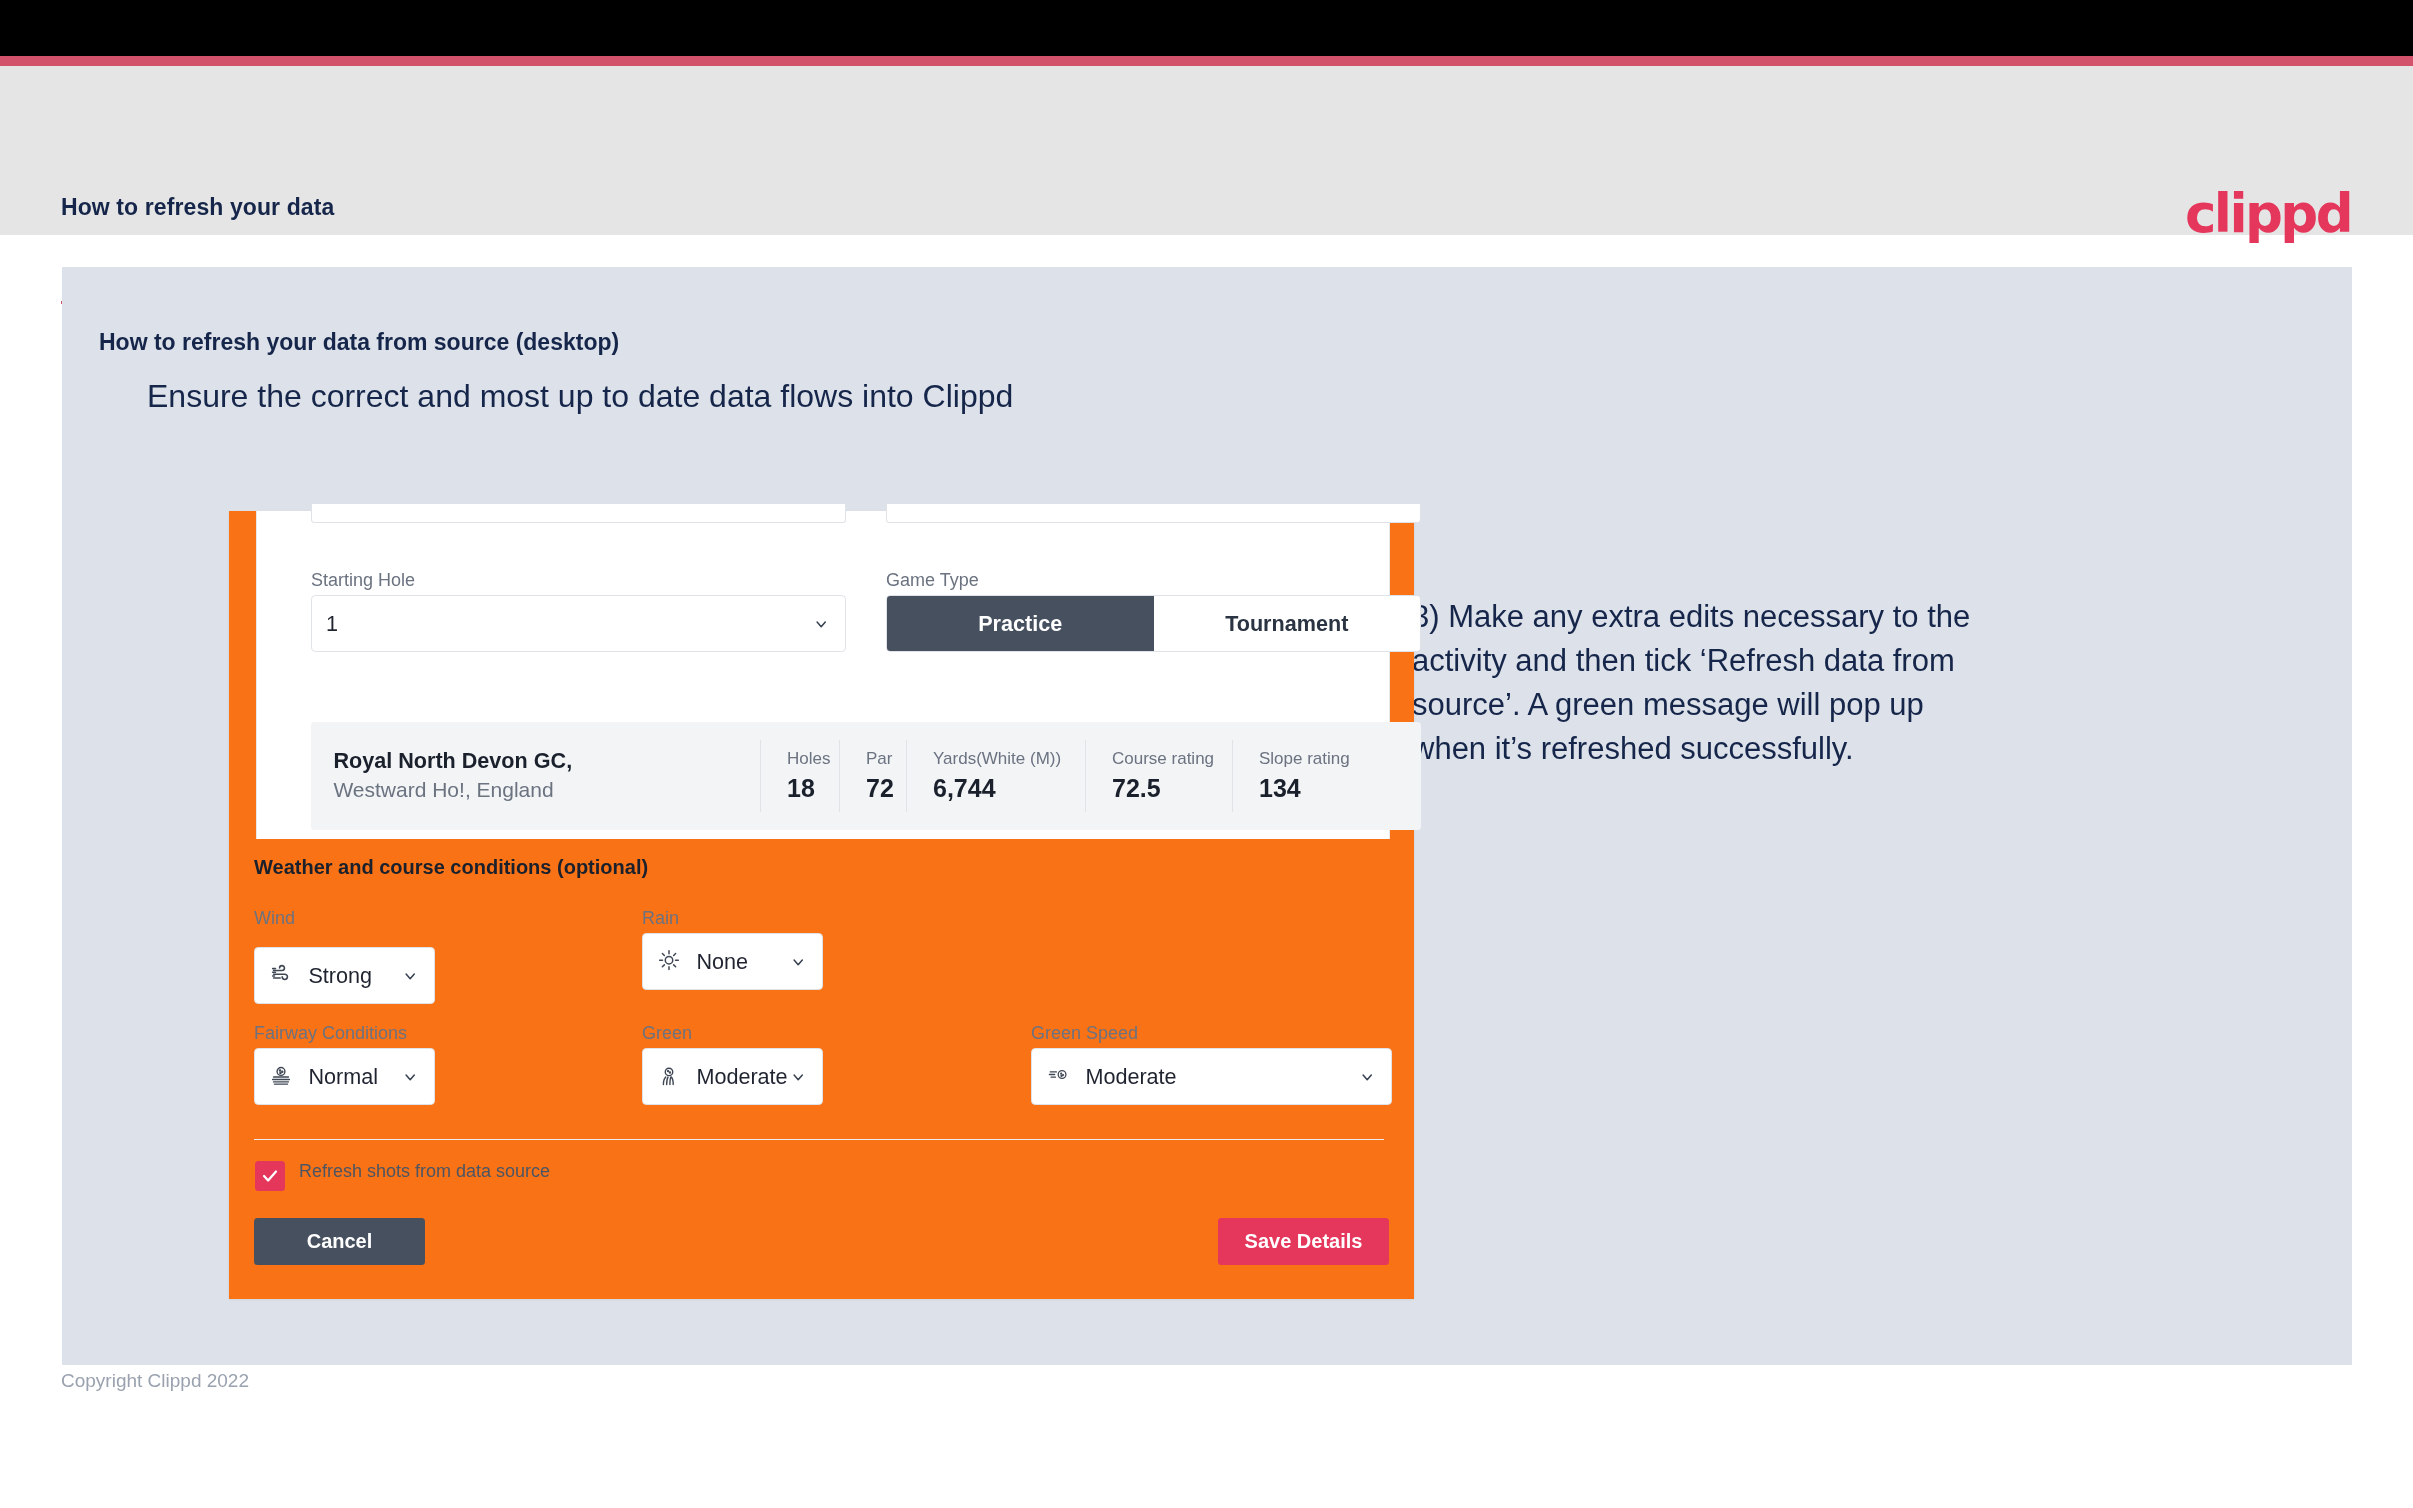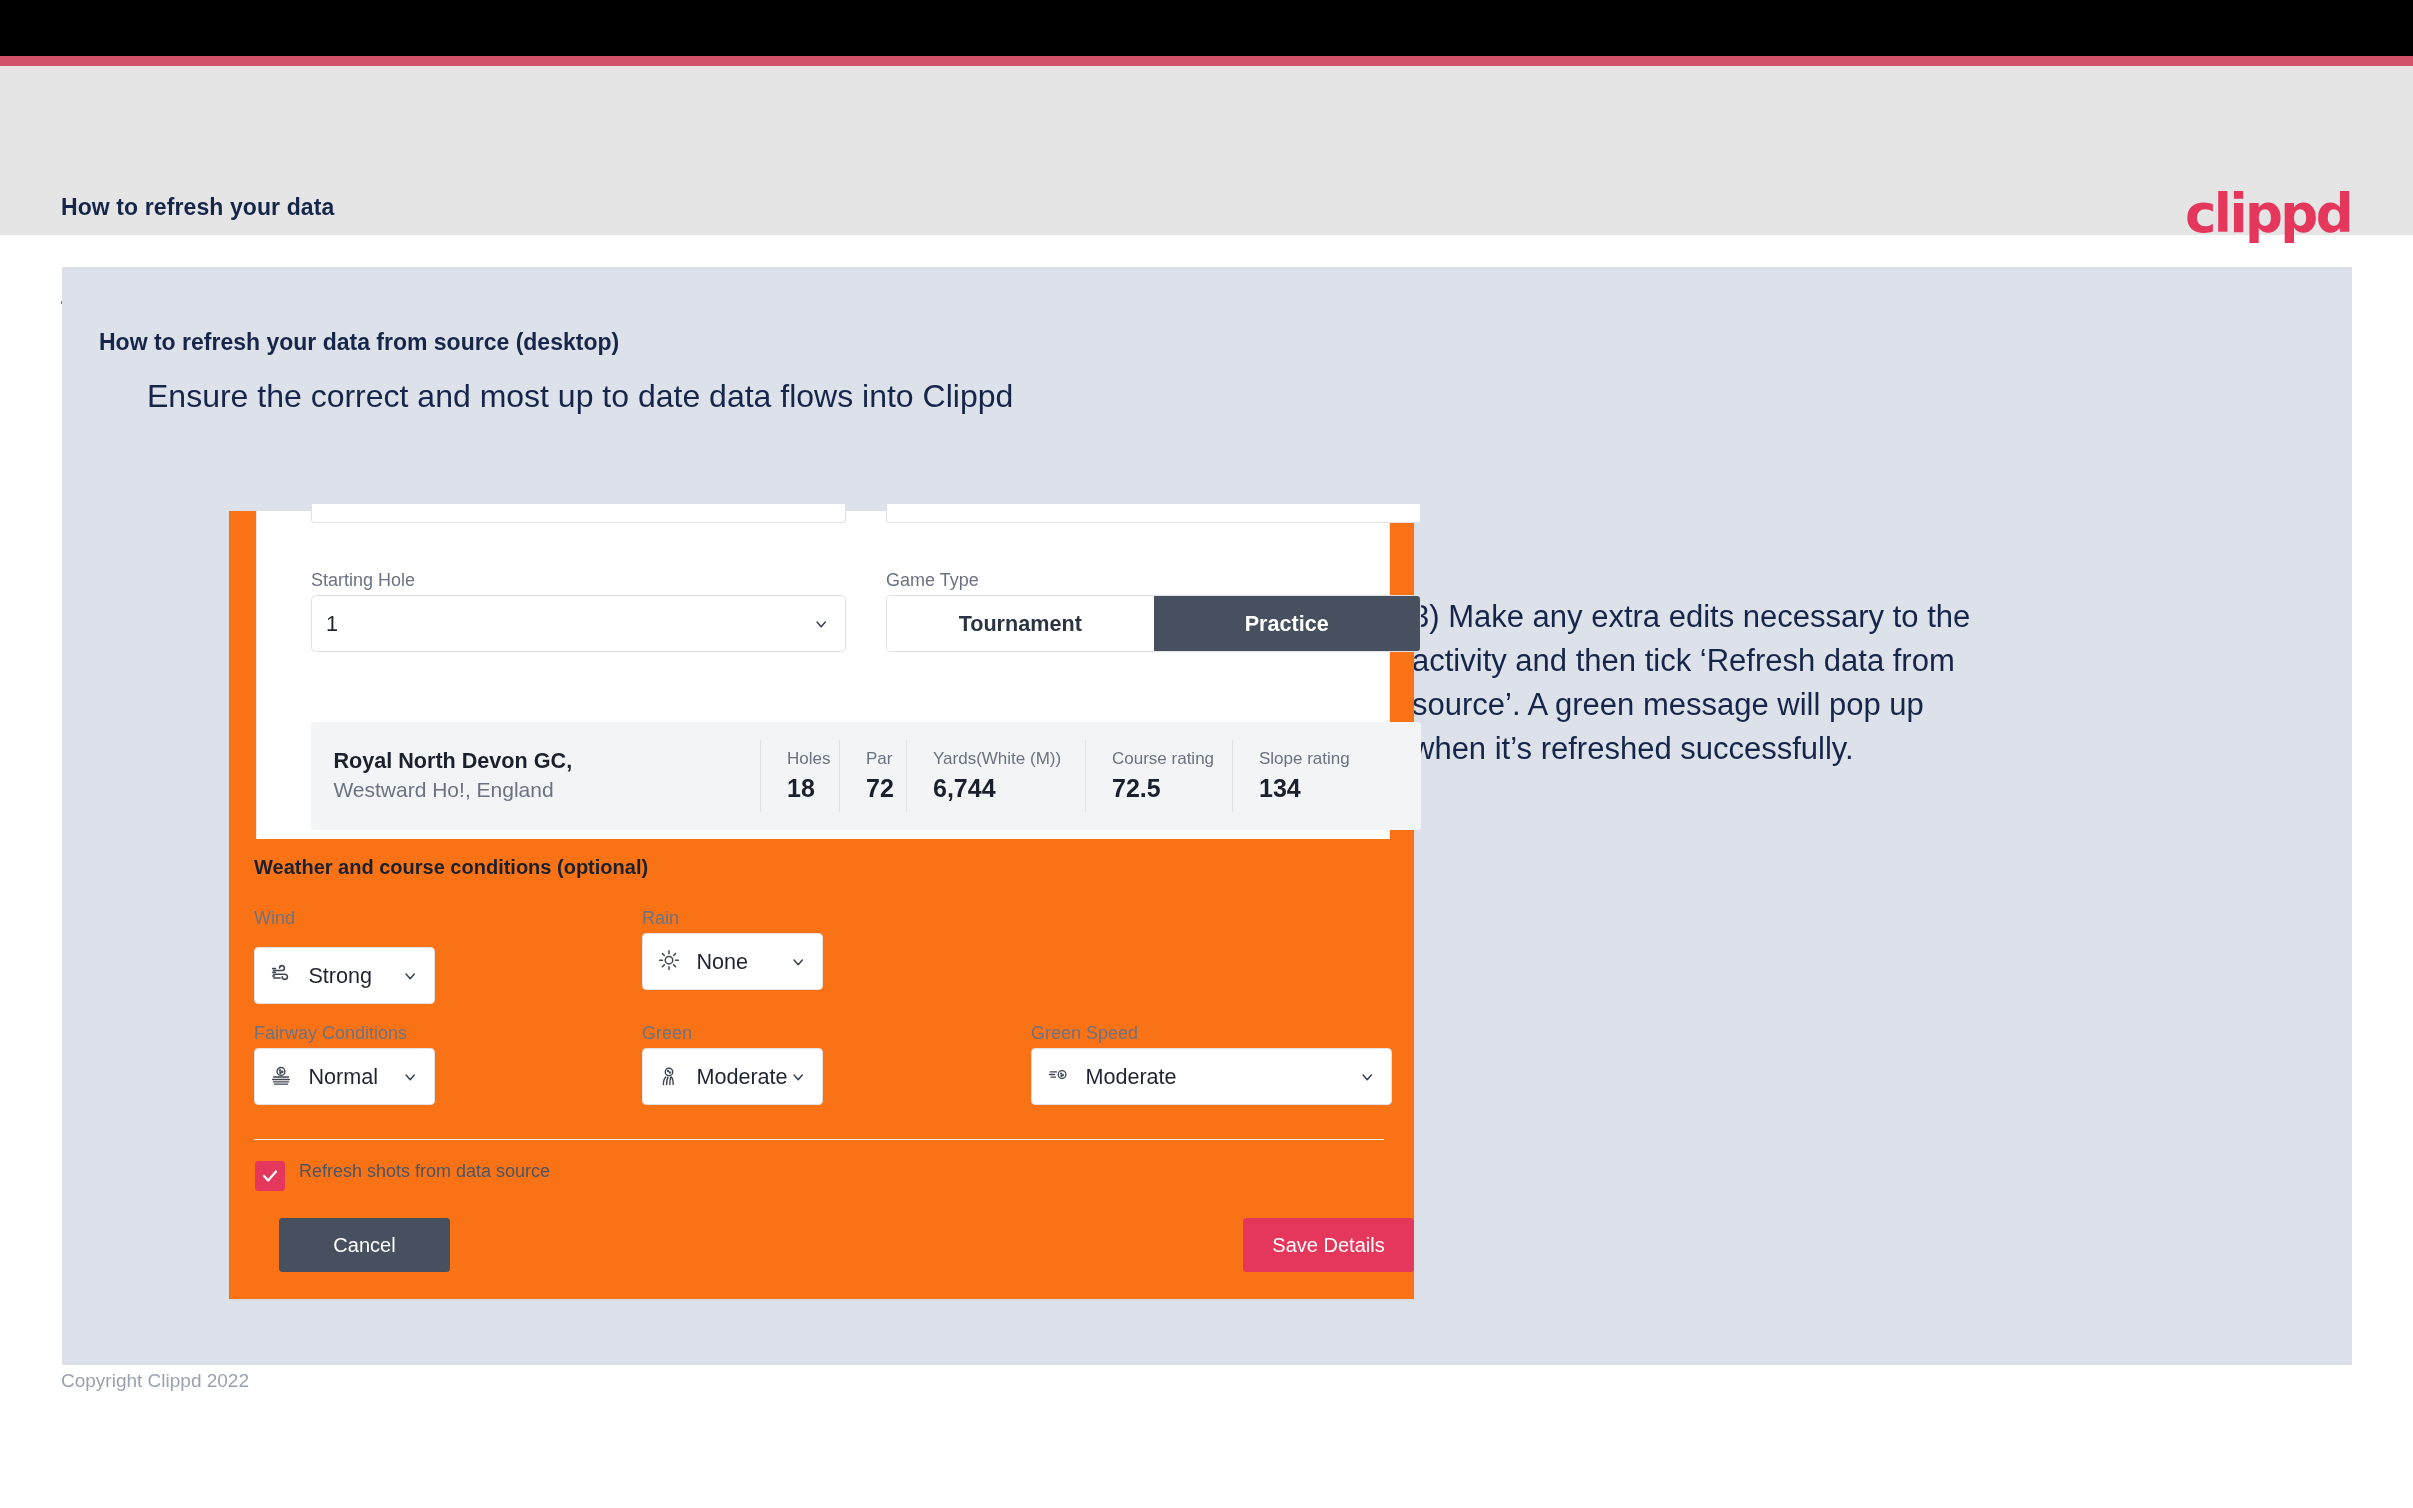--- a/index.html
+++ b/index.html
@@ -129,23 +129,23 @@
   
   .checkrow { position:absolute; left:255px; top:1161px; display:flex; align-items:flex-start; }
   .checkbox {
     width:30px; height:30px; background:#e5365c; border-radius:3.5px;
     display:flex; align-items:center; justify-content:center; margin-right:14px;
   }
   .checkrow-label { font-size:18px; color:#4b5563; }
 
   
   .btn {
-    position:absolute; height:54px; border-radius:3.5px;
+    position:absolute; height:47px; border-radius:3.5px;
     display:flex; align-items:center; justify-content:center;
-    font-size:20px; font-weight:normal; color:#fff;margin-left:25px;
+    font-size:20px; font-weight:bold; color:#fff;
   }
   .btn-cancel { left:254px; top:1218px; width:171px; background:#47505e; }
   .btn-save   { left:1218px; top:1218px; width:171px; background:#e5365c; }
 
   
   .footer {
     position:absolute; left:61px; top:1370px;
     font-size:19px; color:#9aa2af;
   }
   .icon-slot { width:29px; height:26px; margin-right:10.4px; flex:0 0 auto; }
@@ -183,22 +183,22 @@
         <span class="select-val">1</span>
         <span class="chev">
           <svg width="16.4" height="16.4" viewBox="0 0 24 24" fill="none" stroke="#374151" stroke-width="2.2" stroke-linecap="round" stroke-linejoin="round">
               <polyline points="6 9 12 16 18 9"></polyline>
             </svg>
         </span>
       </div>
 
       <div class="field-label" style="left:629px; top:59px;">Game Type</div>
       <div class="toggle-group" style="left:629px; top:84px; width:535px;">
+        <div class="toggle-btn on" style="width:50%;">Practice</div>
         <div class="toggle-btn off" style="width:50%;">Tournament</div>
-        <div class="toggle-btn on" style="width:50%;">Practice</div>
       </div>
 
       <div class="course-card">
         <div class="course-name-wrap">
           <div class="course-name">Royal North Devon GC,</div>
           <div class="course-loc">Westward Ho!, England</div>
         </div>
         <div class="stat" style="width:79px">
           <span class="stat-label">Holes</span>
           <span class="stat-value">18</span>

